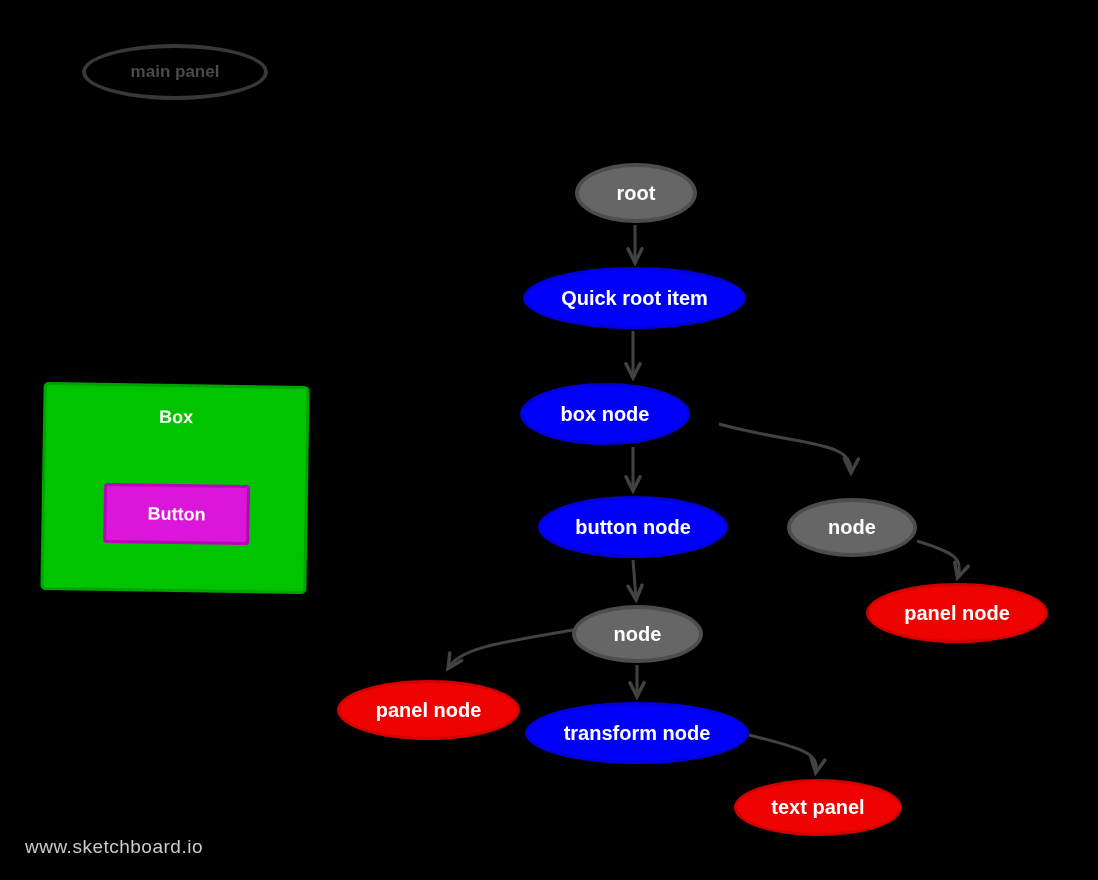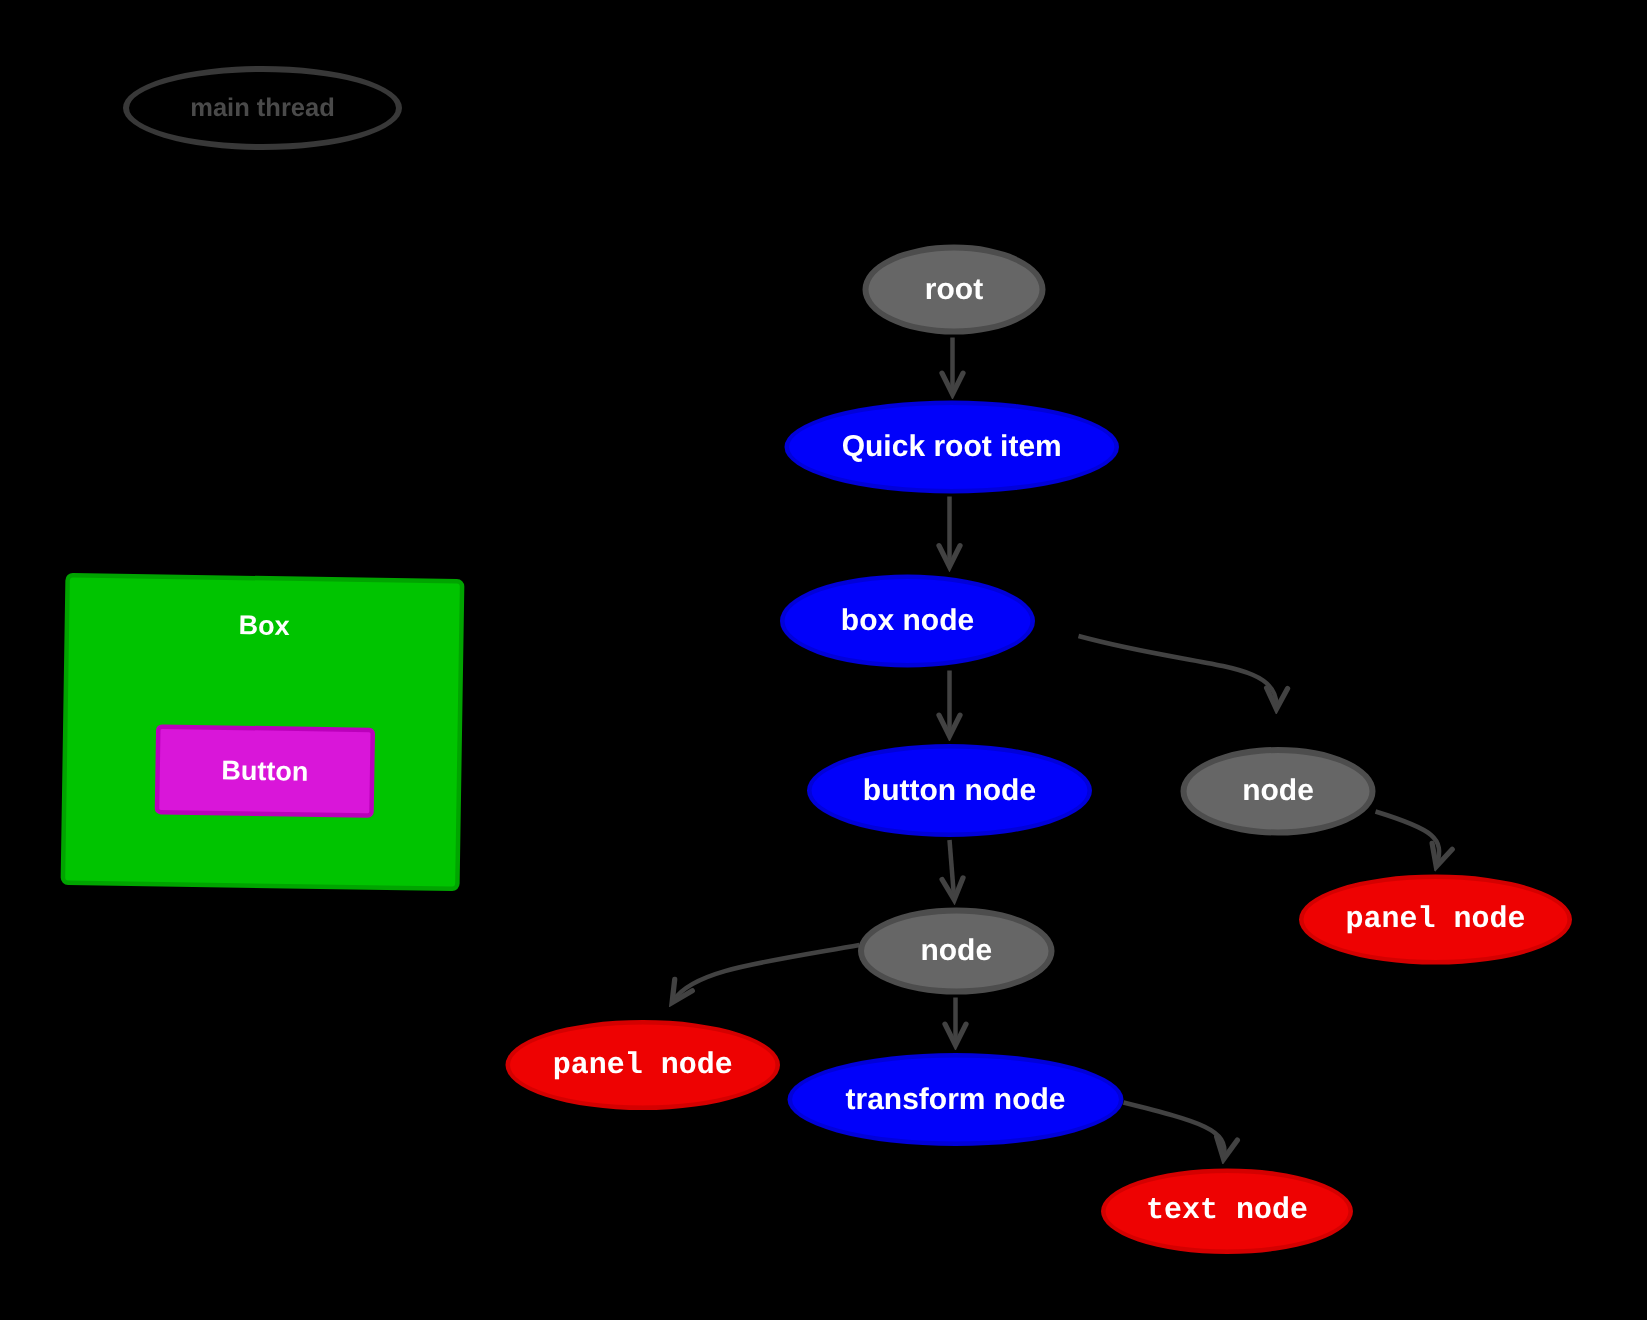--- a/index.html
+++ b/index.html
@@ -46,21 +46,21 @@
     border-radius: 50%;
     display: flex;
     align-items: center;
     justify-content: center;
     color: var(--node_text, #fff);
     font-weight: bold;
     font-size: 20px;
   }
   .node.gray { background: var(--gray_fill, #666); border: 4px solid var(--gray_border, #4d4d4d); }
   .node.blue { background: var(--blue_fill, #0101fa); border: 3px solid var(--blue_border, #0101d8); }
-  .node.red  { background: var(--red_fill, #ee0202);  border: 3px solid var(--red_border, #d40000); font-family: Liberation Mono, monospace; }
+  .node.red  { background: var(--red_fill, #ee0202);  border: 3px solid var(--red_border, #d40000); }
   #box-widget {
     position: absolute;
     left: 42px; top: 384px;
     width: 266px; height: 208px;
     background: var(--box_fill, #00c400);
     border: 3px solid var(--box_border, #00a400);
     border-radius: 5px;
     transform: rotate(0.9deg);
   }
   #box-label {
@@ -116,23 +116,24 @@
       <path d="M917,541 C956,553 963,559 958,576" class="edge" marker-end="url(#arrowhead)"></path>
     </svg>
 
   <div id="box-widget">
     <div id="box-label">Box</div>
     <div id="button-widget">
       <span>Button</span>
     </div>
   </div>
 
+  <div id="watermark">www.sketchboard.io</div>
 
 <div class="thread" style="left: 82px; top: 44px; width: 186px; height: 56px;">
-      <span>main thread</span>
+      <span>main panel</span>
     </div>
     <div class="node gray" style="left: 575px; top: 163px; width: 122px; height: 60px;">
       <span>root</span>
     </div>
     <div class="node blue" style="left: 523px; top: 267px; width: 223px; height: 62px;">
       <span>Quick root item</span>
     </div>
     <div class="node blue" style="left: 520px; top: 383px; width: 170px; height: 62px;">
       <span>box node</span>
     </div>
@@ -148,15 +149,15 @@
     <div class="node gray" style="left: 572px; top: 605px; width: 131px; height: 58px;">
       <span>node</span>
     </div>
     <div class="node red" style="left: 337px; top: 680px; width: 183px; height: 60px;">
       <span>panel node</span>
     </div>
     <div class="node blue" style="left: 525px; top: 702px; width: 224px; height: 62px;">
       <span>transform node</span>
     </div>
     <div class="node red" style="left: 734px; top: 779px; width: 168px; height: 57px;">
-      <span>text node</span>
+      <span>text panel</span>
     </div>
   </div>
 
 </body></html>

